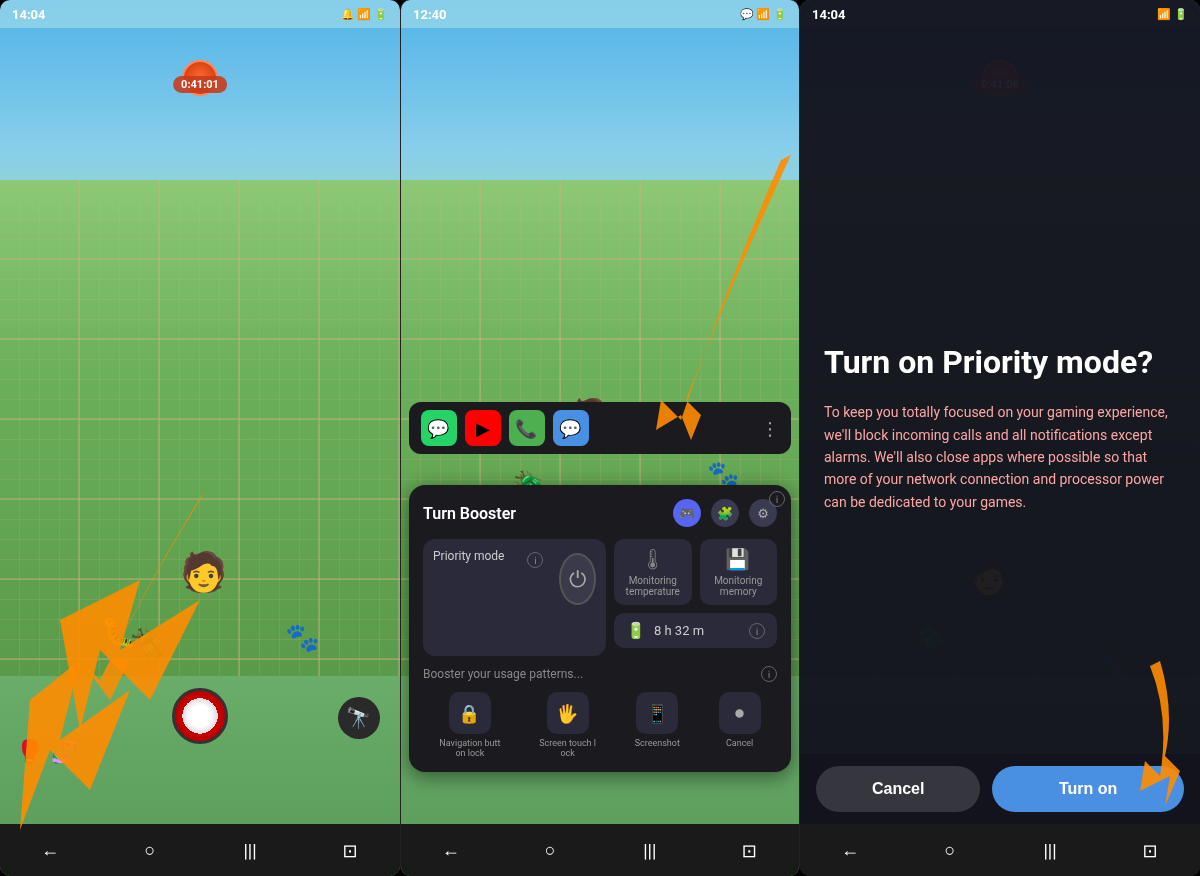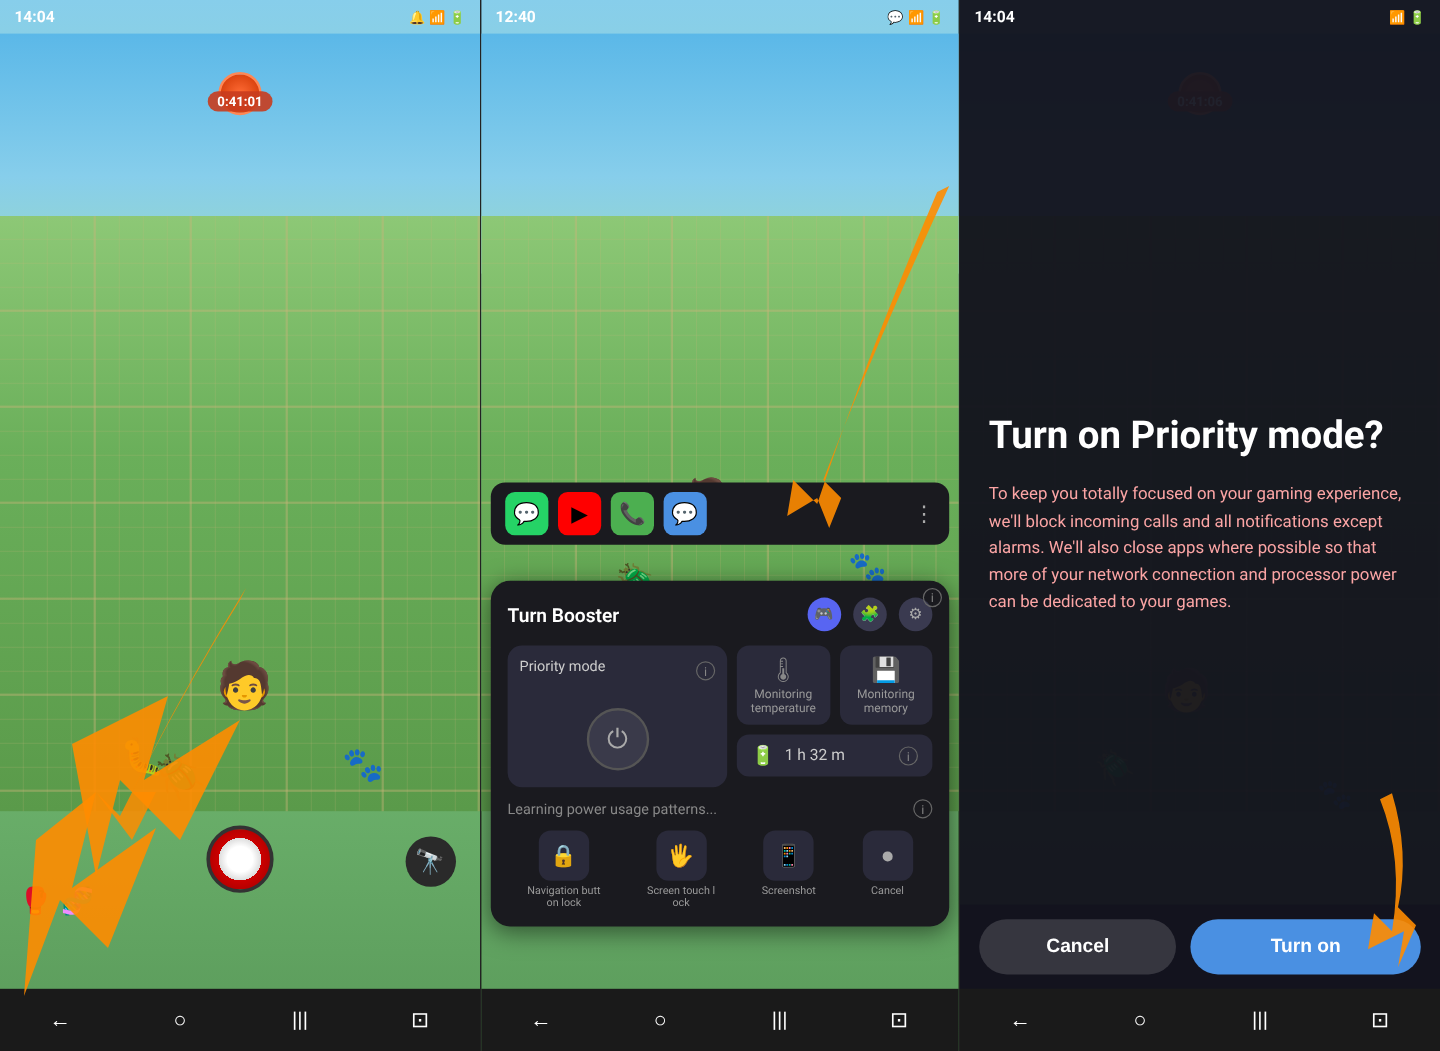--- a/index.html
+++ b/index.html
@@ -13,20 +13,21 @@
       font-family: 'Roboto', sans-serif;
     }
 
     
     .phone-panel {
       width: 400px;
       height: 876px;
       position: relative;
       overflow: hidden;
       flex-shrink: 0;
+      border-radius: 10px;
     }
 
     
     .status-bar {
       position: absolute;
       top: 0; left: 0; right: 0;
       height: 28px;
       display: flex;
       justify-content: space-between;
       align-items: center;
@@ -175,22 +176,22 @@
       margin-bottom: 10px;
     }
 
     
     .priority-section {
       flex: 1;
       background: #2a2a3a;
       border-radius: 12px;
       padding: 10px;
       display: flex;
-      flex-direction: column;
-      align-items: flex-end;
+      flex-direction: row;
+      align-items: flex-start;
       gap: 16px;
     }
     .priority-label {
       color: #ccc;
       font-size: 12px;
       margin-bottom: 8px;
     }
     .power-btn-circle {
       width: 52px; height: 52px;
       border-radius: 50%;
@@ -511,28 +512,28 @@
               <span class="monitoring-label">Monitoring<br>temperature</span>
             </div>
             <div class="monitoring-item">
               <span class="monitoring-icon">💾</span>
               <span class="monitoring-label">Monitoring<br>memory</span>
             </div>
           </div>
 
           <div class="battery-row">
             <span class="battery-icon">🔋</span>
-            <span>1 h 32 m</span>
+            <span>8 h 32 m</span>
             <div class="info-dot" style="margin-left:auto;">ℹ</div>
           </div>
         </div>
       </div>
 
       <div class="learning-row">
-        <span>Learning power usage patterns...</span>
+        <span>Booster your usage patterns...</span>
         <div class="info-dot">ℹ</div>
       </div>
 
       <div class="quick-actions">
         <div class="quick-action-item">
           <div class="qa-icon-box">🔒</div>
           <span class="qa-label">Navigation butt<br>on lock</span>
         </div>
         <div class="quick-action-item">
           <div class="qa-icon-box">🖐</div>

